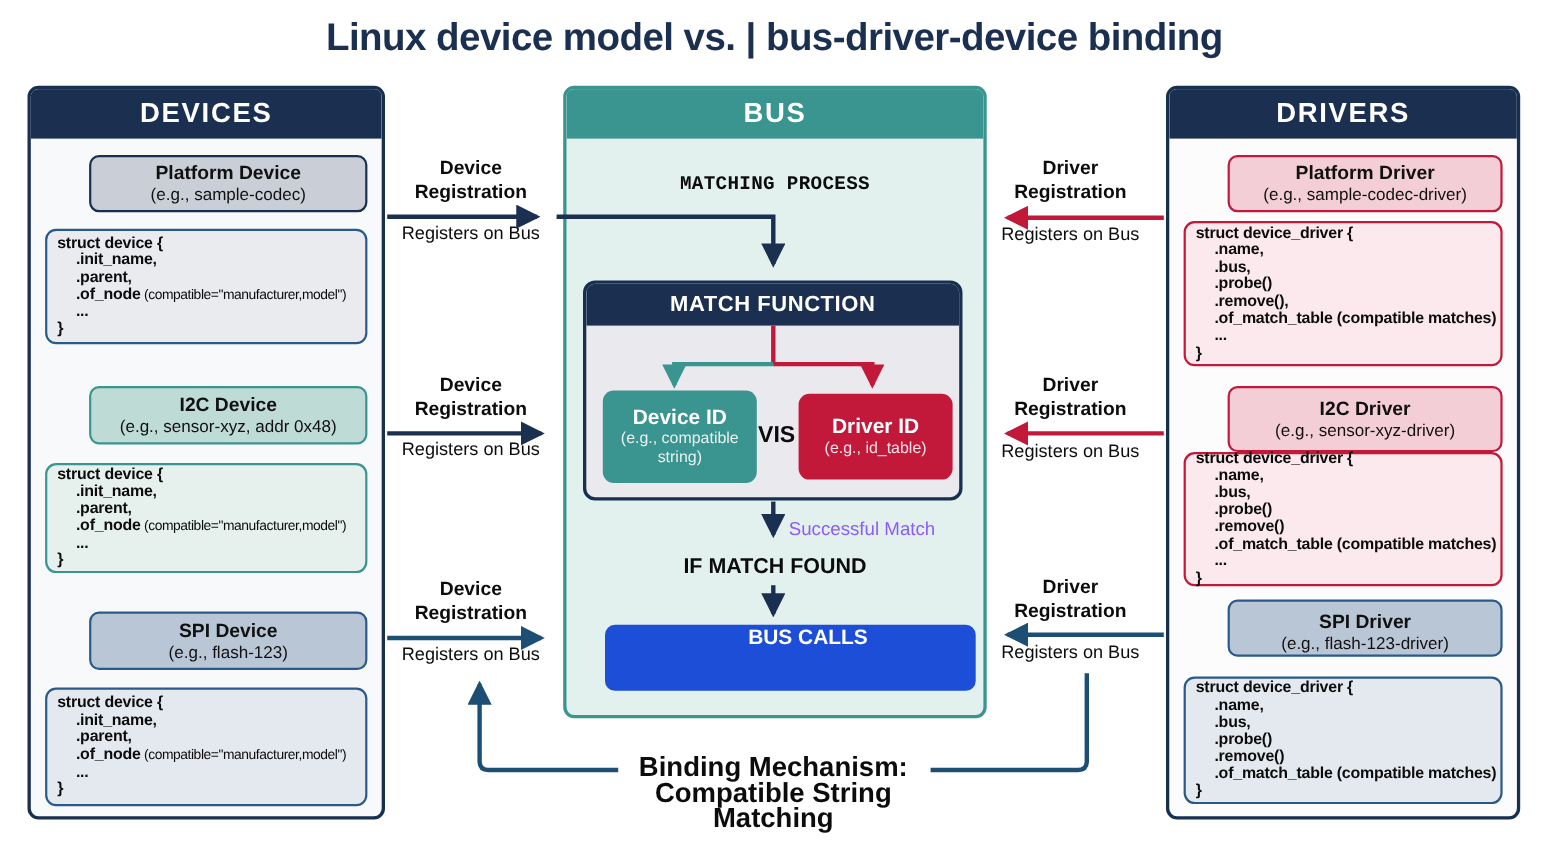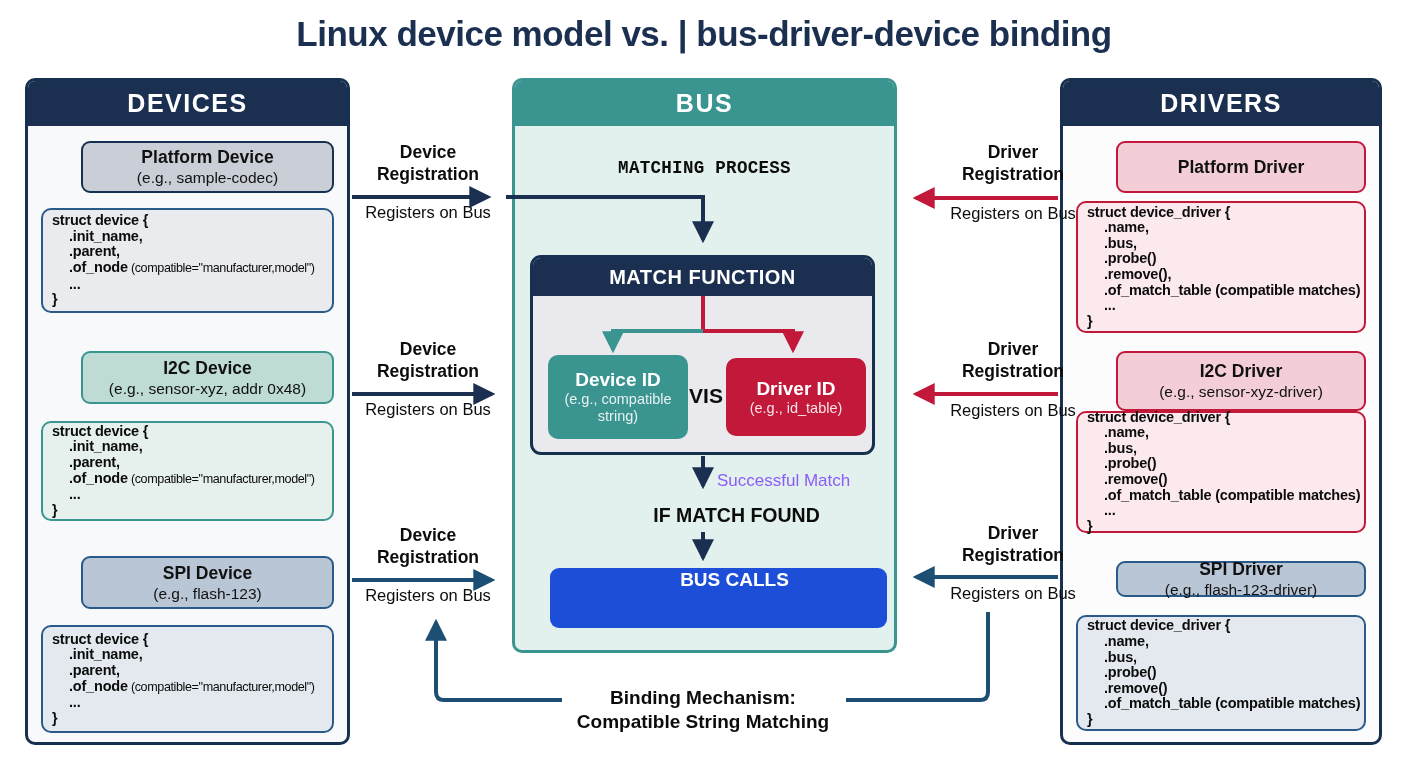--- a/index.html
+++ b/index.html
@@ -42,34 +42,34 @@
   #matching-process{left:512px;top:158px;width:385px;text-align:center;font-weight:bold;font-size:17.5px;color:#0c0c0c;letter-spacing:0.3px;font-family:Liberation Mono, monospace;}
   #match-function{left:530px;top:255px;width:345px;height:200px;border:3px solid #17304f;border-radius:11px;background:#e9e9ee;box-sizing:border-box;overflow:hidden;}
   #match-function .mf-header{height:38px;background:#1b3050;display:flex;align-items:center;justify-content:center;color:#fff;font-weight:bold;font-size:20px;letter-spacing:0.5px;}
   .id-box{position:absolute;border-radius:10px;display:flex;flex-direction:column;justify-content:center;text-align:center;color:#fff;}
   #device-id-box{left:15px;top:97px;width:140px;height:84px;background:#3a9490;}
   #driver-id-box{left:193px;top:100px;width:140px;height:78px;background:#c2183a;}
   .id-box .name{font-weight:bold;font-size:19px;line-height:22px;}
   .id-box .ex{font-size:14.5px;line-height:17px;color:rgba(255,255,255,0.88);}
   #vis-label{left:152px;top:126px;width:42px;text-align:center;font-weight:bold;font-size:21px;color:#0c0c0c;}
   #successful-match{left:717px;top:471px;font-size:17px;color:#8b5cf6;}
-  #if-match-found{left:512px;top:504px;width:385px;text-align:center;font-weight:bold;font-size:19.5px;color:#0c0c0c;padding-left:32px;}
+  #if-match-found{left:512px;top:504px;width:385px;text-align:center;font-weight:bold;font-size:19.5px;color:#0c0c0c;}
   #bus-calls{left:550px;top:568px;width:305px;height:60px;background:#1d4ed8;border-radius:9px;
              display:flex;flex-direction:column;justify-content:flex-start;text-align:center;color:#fff;padding-left:32px;}
   #bus-calls .l1{font-weight:bold;font-size:19px;line-height:23px;}
   #bus-calls .l2{font-size:17px;line-height:21px;color:#e8f0f6;}
   #bus-calls .probe{font-weight:bold;color:#e8c34a;}
 
   
   .reg-title{position:absolute;text-align:center;font-weight:bold;font-size:17.5px;line-height:21.5px;color:#0c0c0c;}
   .reg-sub{position:absolute;text-align:center;font-size:16.5px;color:#0c0c0c;}
   .reg-left{left:352px;width:152px;}
-  .reg-right{left:936px;width:154px;}
-
-  #binding-label{left:543px;top:686px;width:320px;text-align:center;font-weight:bold;font-size:19px;line-height:23.5px;color:#0c0c0c;}
+  .reg-right{left:896px;width:154px;}
+
+  #binding-label{left:543px;top:686px;width:320px;text-align:center;font-weight:bold;font-size:25px;line-height:23.5px;color:#0c0c0c;}
 
   #arrow-layer{position:absolute;left:0;top:0;pointer-events:none;}
 </style>
 </head>
 <body>
 
 <div id="canvas">
 
   <div class="abs" id="page-title">Linux device model vs. | bus-driver-device binding</div>
 
@@ -138,20 +138,21 @@
   <div class="abs" id="if-match-found">IF MATCH FOUND</div>
   <div class="abs" id="bus-calls">
     <div class="l1">BUS CALLS</div>
   </div>
 
   <div class="panel" id="drivers-panel">
     <div class="panel-header hdr-navy">DRIVERS</div>
 
     <div class="card c-pink" style="top:60px;height:52px;">
       <div class="name">Platform Driver</div>
+      <div class="ex">(e.g., sample-codec-driver)</div>
     </div>
     <div class="struct s-pink" style="top:120px;height:132px;">
         <div class="code-line"><span>struct device_driver {</span></div>
         <div class="code-line ind"><span>.name,</span></div>
         <div class="code-line ind"><span>.bus,</span></div>
         <div class="code-line ind"><span>.probe()</span></div>
         <div class="code-line ind"><span>.remove(),</span></div>
         <div class="code-line ind"><span>.of_match_table (compatible matches)</span></div>
         <div class="code-line ind"><span>...</span></div>
         <div class="code-line"><span>}</span></div>
@@ -165,21 +166,21 @@
         <div class="code-line"><span>struct device_driver {</span></div>
         <div class="code-line ind"><span>.name,</span></div>
         <div class="code-line ind"><span>.bus,</span></div>
         <div class="code-line ind"><span>.probe()</span></div>
         <div class="code-line ind"><span>.remove()</span></div>
         <div class="code-line ind"><span>.of_match_table (compatible matches)</span></div>
         <div class="code-line ind"><span>...</span></div>
         <div class="code-line"><span>}</span></div>
       </div>
 
-    <div class="card c-spi" style="top:480px;height:36px;">
+    <div class="card c-spi" style="top:464px;height:52px;justify-content:flex-end;">
       <div class="name">SPI Driver</div>
       <div class="ex">(e.g., flash-123-driver)</div>
     </div>
     <div class="struct s-bluegray" style="top:534px;height:116px;">
         <div class="code-line"><span>struct device_driver {</span></div>
         <div class="code-line ind"><span>.name,</span></div>
         <div class="code-line ind"><span>.bus,</span></div>
         <div class="code-line ind"><span>.probe()</span></div>
         <div class="code-line ind"><span>.remove()</span></div>
         <div class="code-line ind"><span>.of_match_table (compatible matches)</span></div>

